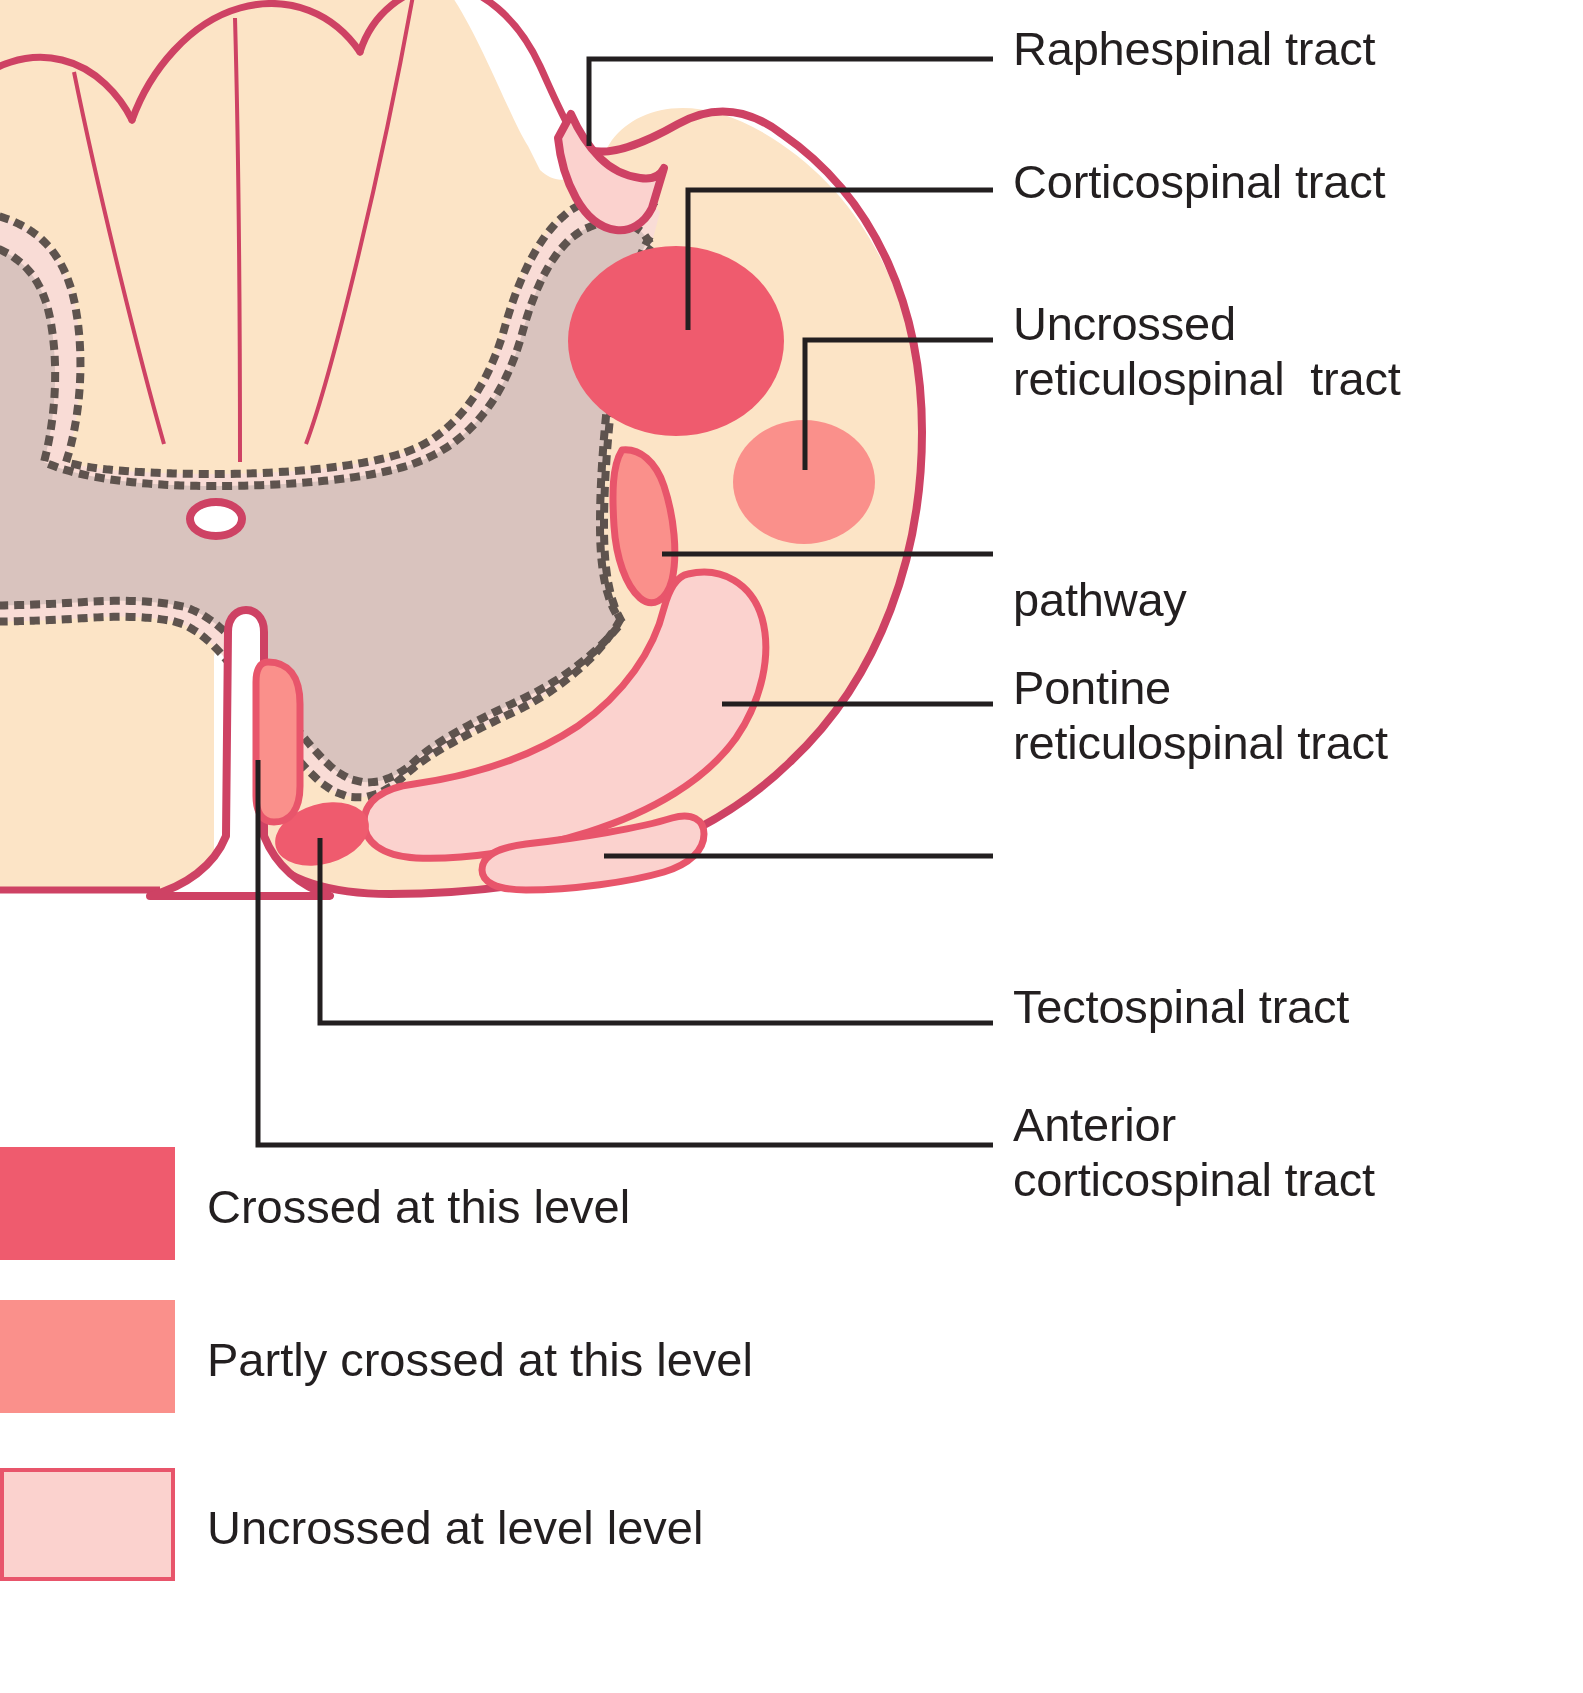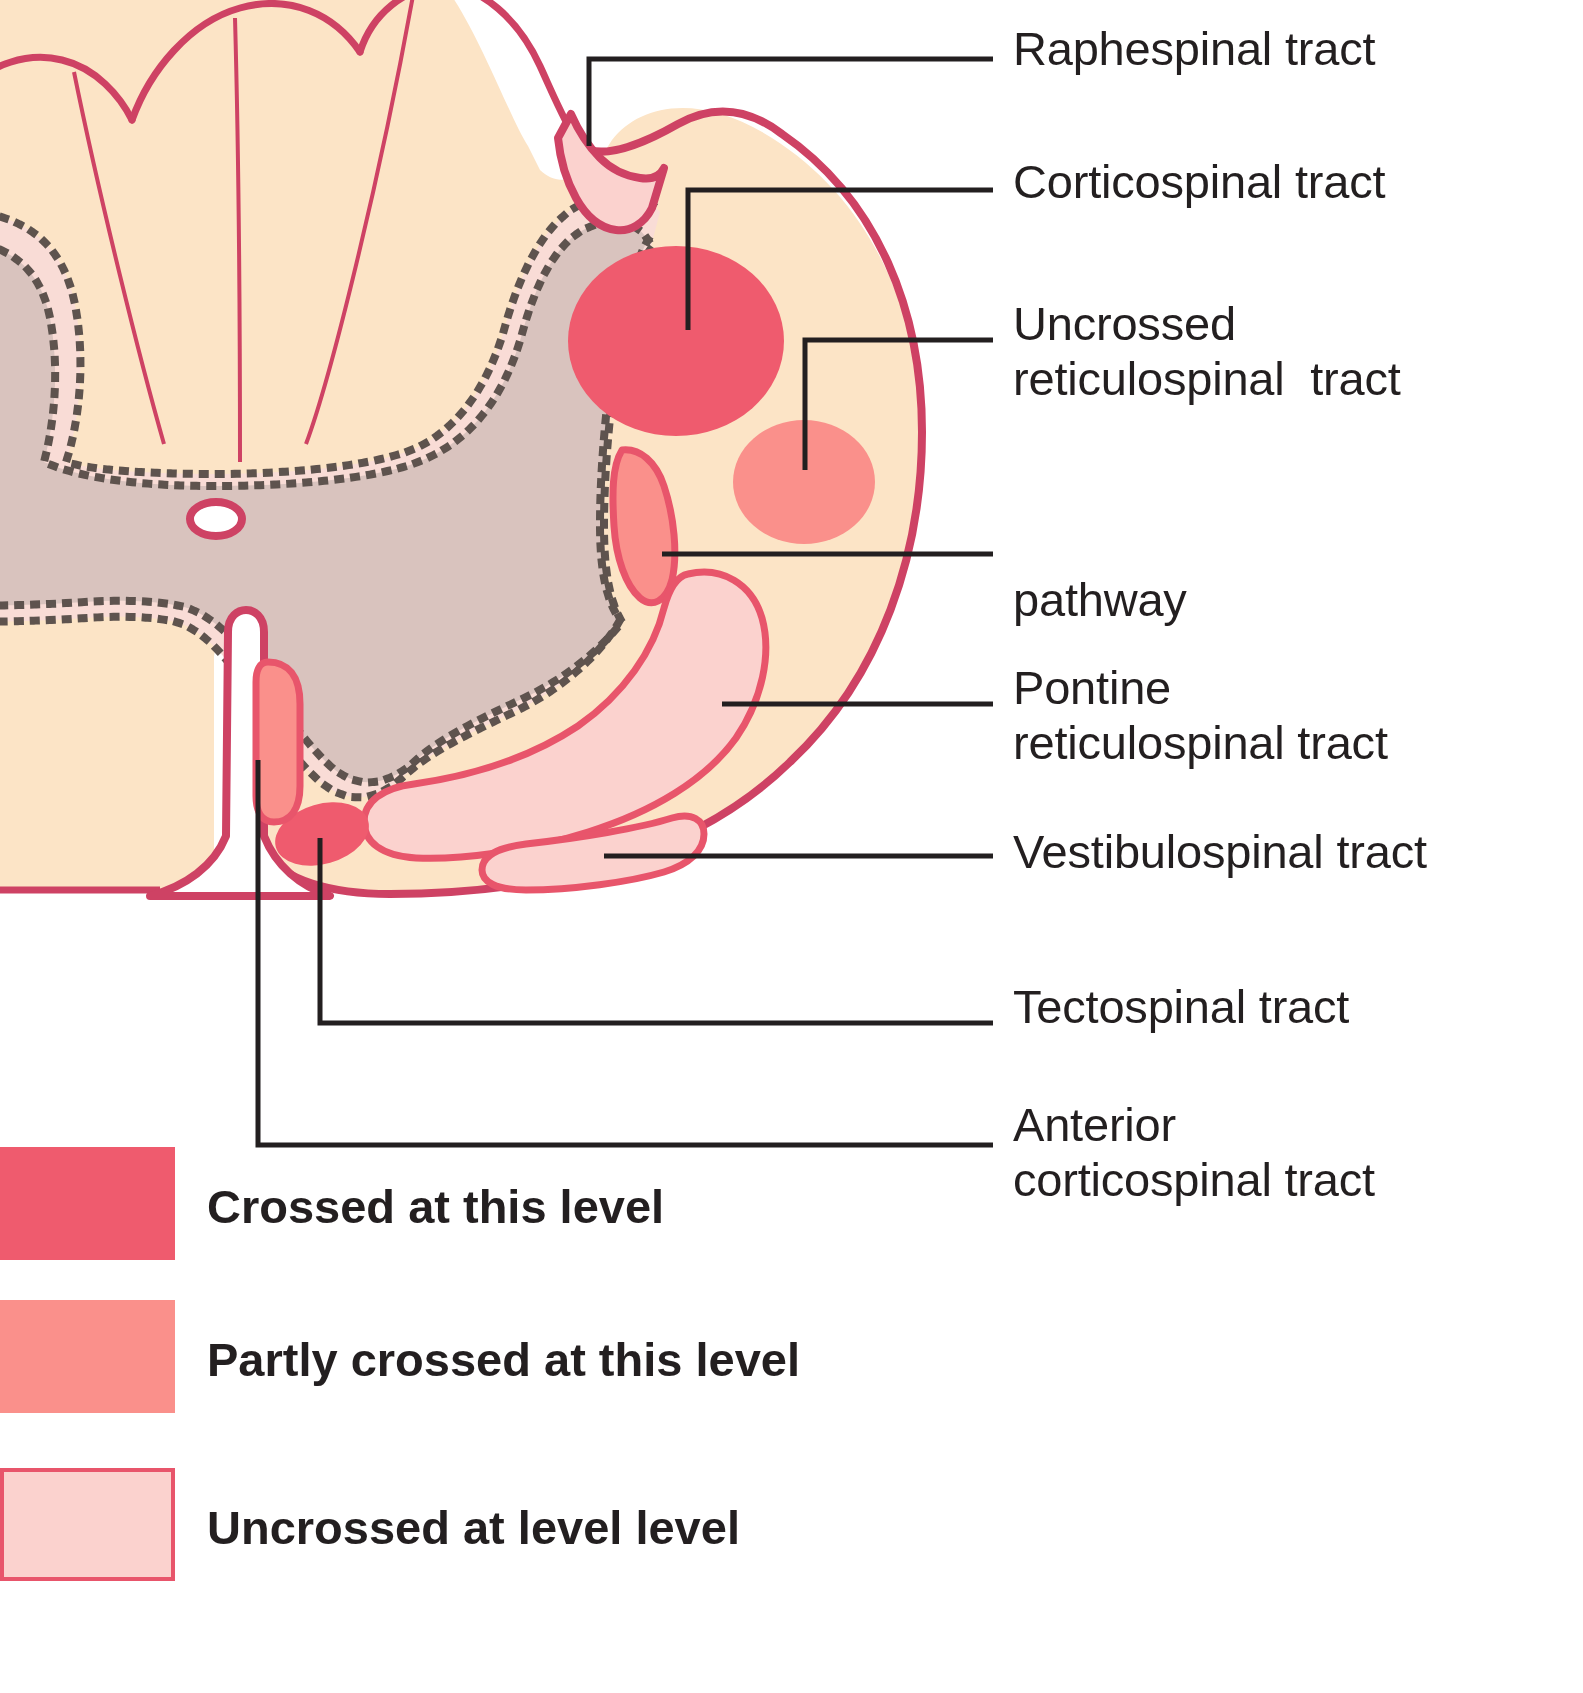--- a/index.html
+++ b/index.html
@@ -36,21 +36,20 @@
     white-space: pre;
     font-family: "Liberation Sans", sans-serif;
   }
   .legend-lbl {
     position: absolute;
     color: #231f20;
     font-size: 47px;
     line-height: 1.17;
     white-space: pre;
     font-family: "Liberation Sans", sans-serif;
-    font-weight: bold;
   }
   .swatch {
     position: absolute;
     width: 175px;
     height: 113px;
     box-sizing: border-box;
   }
 </style>
 </head>
 <body>
@@ -268,21 +267,20 @@
   <div class="lbl" style="left:1013px; top:22px;"><span>Raphespinal tract</span></div>
 
   <div class="lbl" style="left:1013px; top:155px;"><span>Corticospinal tract</span></div>
 
   <div class="lbl" style="left:1013px; top:297px;"><span>Uncrossed</span><br><span>reticulospinal  tract</span></div>
 
   <div class="lbl" style="left:1013px; top:518px;"><br><span>pathway</span></div>
 
   <div class="lbl" style="left:1013px; top:661px;"><span>Pontine</span><br><span>reticulospinal tract</span></div>
 
-  <div class="lbl" style="left:1013px; top:825px;"><span>Vestibulospinal tract</span></div>
 
   <div class="lbl" style="left:1013px; top:980px;"><span>Tectospinal tract</span></div>
 
   <div class="lbl" style="left:1013px; top:1098px;"><span>Anterior</span><br><span>corticospinal tract</span></div>
 
   <div>
 
     <div class="swatch" style="left:0px; top:1147px; background:#EF5B6E; border:3px solid #EF5B6E;"></div>
     <div class="legend-lbl" style="left:207px; top:1180px;">Crossed at this level</div>
 

